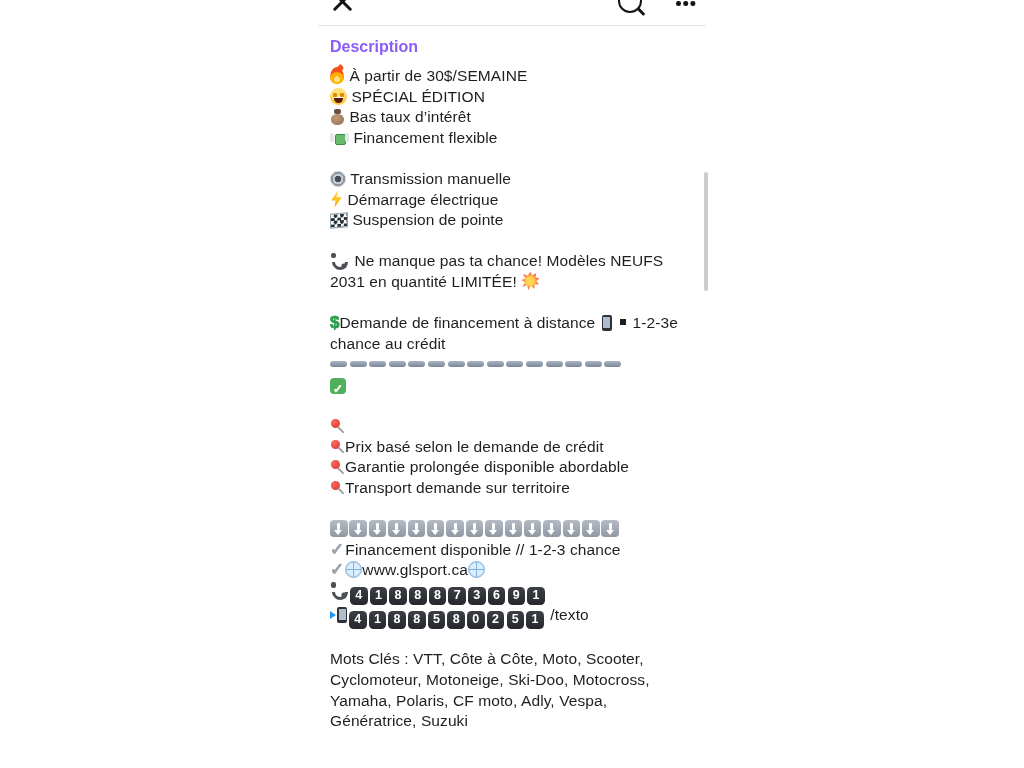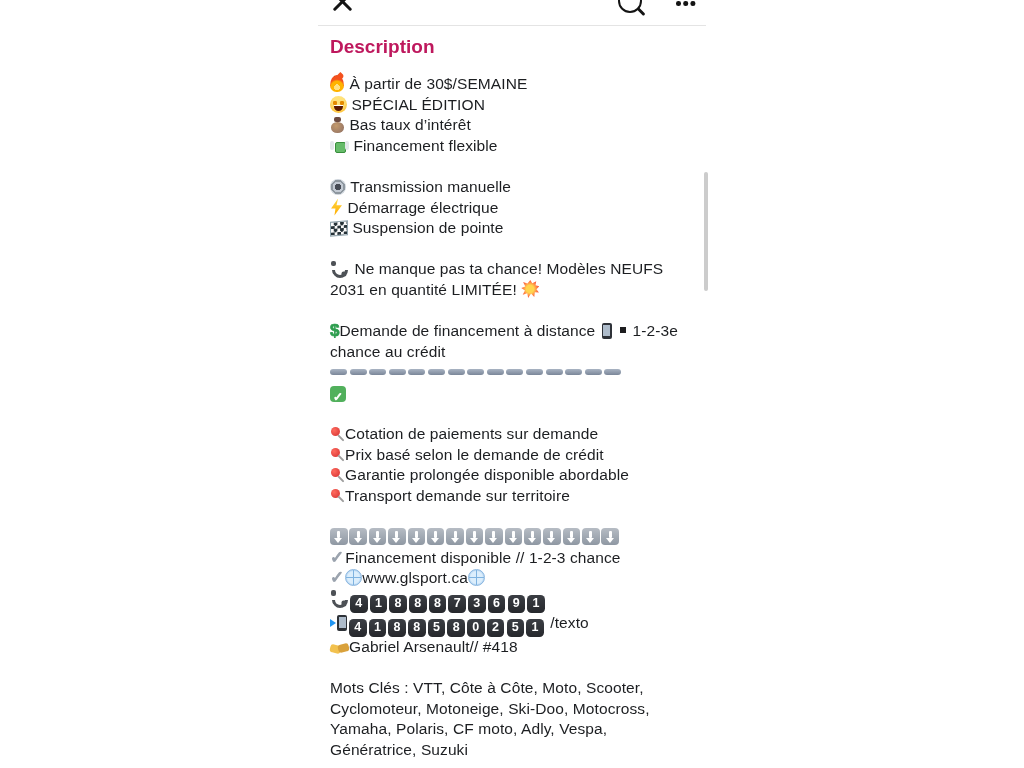--- a/index.html
+++ b/index.html
@@ -22,21 +22,21 @@
     background:#141414;border-radius:2px;transform:rotate(45deg);}
   .icon-more{position:absolute;left:676px;top:1px;width:24px;height:8px;}
   .icon-more::before{content:"";position:absolute;left:0;top:0;width:4.6px;height:4.6px;
     border-radius:50%;background:#141414;box-shadow:7.2px 0 #141414,14.4px 0 #141414;}
   .top-divider{position:absolute;left:318px;top:25px;width:388px;height:1px;background:#e4e4e4;}
   
   .scrollbar-thumb{position:absolute;left:704px;top:172px;width:3.5px;height:119px;
     border-radius:3px;background:#cccccc;}
   
   .content{position:absolute;left:330px;top:30px;width:362px;}
-  .heading{font-size:19px;font-weight:700;color:#be185d;margin:6px 0 16px 0;line-height:22px;}
+  .heading{font-size:16px;font-weight:700;color:#8b5cf6;margin:6px 0 8px 0;line-height:22px;}
   .line{font-size:15.5px;line-height:20.6px;min-height:20.6px;letter-spacing:0.1px;}
   
   .e{display:inline-block;position:relative;vertical-align:-3px;}
   .e-fire{width:14px;height:17px;
     background:radial-gradient(circle at 50% 72%,#ffe082 0 3px,#ffb300 3px 6px,#f4511e 8px 11px,#e64a19 11px);
     border-radius:50% 50% 46% 46%/62% 62% 38% 38%;margin-right:1px;}
   .e-fire::before{content:"";position:absolute;top:-2px;right:1px;width:6px;height:7px;
     background:#f4511e;border-radius:0 50% 50% 50%;transform:rotate(45deg);}
   .e-star-struck{width:17px;height:17px;border-radius:50%;
     background:radial-gradient(circle at 50% 35%,#ffe27a 0 40%,#ffc53d 75%);}
@@ -141,27 +141,26 @@
       <div class="line"><span class="e e-gear"></span><span> Transmission manuelle</span></div>
       <div class="line"><span class="e e-bolt"></span><span> Démarrage électrique</span></div>
       <div class="line"><span class="e e-checkered-flag"></span><span> Suspension de pointe</span></div>
       <div class="line">&nbsp;</div>
       <div class="line"><span class="e e-phone-receiver"></span><span> Ne manque pas ta chance! Modèles NEUFS 2031 en quantité LIMITÉE! </span><span class="e e-collision"></span></div>
       <div class="line">&nbsp;</div>
       <div class="line"><span class="e e-dollar"></span><span>Demande de financement à distance </span><span class="e e-mobile-phone"></span><span> </span><span class="e e-black-small-square"></span><span> 1-2-3e chance au crédit</span></div>
       <div class="line"><span class="e e-heavy-minus"></span><span class="e e-heavy-minus"></span><span class="e e-heavy-minus"></span><span class="e e-heavy-minus"></span><span class="e e-heavy-minus"></span><span class="e e-heavy-minus"></span><span class="e e-heavy-minus"></span><span class="e e-heavy-minus"></span><span class="e e-heavy-minus"></span><span class="e e-heavy-minus"></span><span class="e e-heavy-minus"></span><span class="e e-heavy-minus"></span><span class="e e-heavy-minus"></span><span class="e e-heavy-minus"></span><span class="e e-heavy-minus"></span></div>
       <div class="line"><span class="e e-white-check-green"></span></div>
       <div class="line">&nbsp;</div>
-      <div class="line"><span class="e e-pushpin"></span><span>Cotation de paiements sur demande</span></div>
+      <div class="line"><span class="e e-pushpin"></span></div>
       <div class="line"><span class="e e-pushpin"></span><span>Prix basé selon le demande de crédit</span></div>
       <div class="line"><span class="e e-pushpin"></span><span>Garantie prolongée disponible abordable</span></div>
       <div class="line"><span class="e e-pushpin"></span><span>Transport demande sur territoire</span></div>
       <div class="line">&nbsp;</div>
       <div class="line"><span class="e e-down-arrow-key"></span><span class="e e-down-arrow-key"></span><span class="e e-down-arrow-key"></span><span class="e e-down-arrow-key"></span><span class="e e-down-arrow-key"></span><span class="e e-down-arrow-key"></span><span class="e e-down-arrow-key"></span><span class="e e-down-arrow-key"></span><span class="e e-down-arrow-key"></span><span class="e e-down-arrow-key"></span><span class="e e-down-arrow-key"></span><span class="e e-down-arrow-key"></span><span class="e e-down-arrow-key"></span><span class="e e-down-arrow-key"></span><span class="e e-down-arrow-key"></span></div>
       <div class="line"><span class="e e-check-grey"></span><span>Financement disponible // 1-2-3 chance</span></div>
       <div class="line"><span class="e e-check-grey"></span><span class="e e-globe"></span><span>www.glsport.ca</span><span class="e e-globe"></span></div>
       <div class="line"><span class="e e-phone-receiver"></span><span class="keycap">4</span><span class="keycap">1</span><span class="keycap">8</span><span class="keycap">8</span><span class="keycap">8</span><span class="keycap">7</span><span class="keycap">3</span><span class="keycap">6</span><span class="keycap">9</span><span class="keycap">1</span></div>
       <div class="line"><span class="e e-mobile-phone-arrow"></span><span class="keycap">4</span><span class="keycap">1</span><span class="keycap">8</span><span class="keycap">8</span><span class="keycap">5</span><span class="keycap">8</span><span class="keycap">0</span><span class="keycap">2</span><span class="keycap">5</span><span class="keycap">1</span><span> /texto</span></div>
-      <div class="line"><span class="e e-handshake"></span><span>Gabriel Arsenault// #418</span></div>
       <div class="line">&nbsp;</div>
       <div class="line"><span>Mots Clés : VTT, Côte à Côte, Moto, Scooter, Cyclomoteur, Motoneige, Ski-Doo, Motocross, Yamaha, Polaris, CF moto, Adly, Vespa, Génératrice, Suzuki</span></div>
     </div>
 </div>
 
 </body></html>

